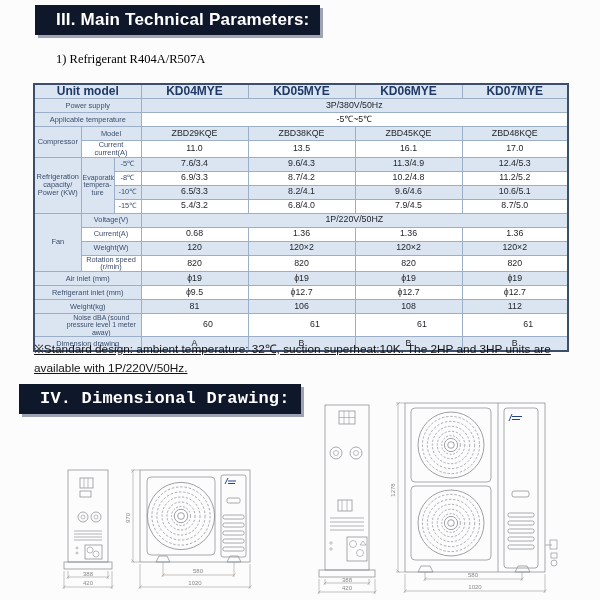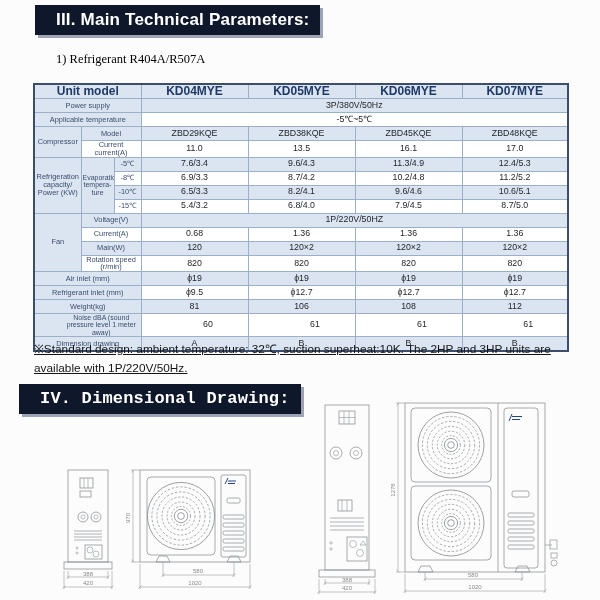--- a/index.html
+++ b/index.html
@@ -112,21 +112,21 @@
     <td colspan="4" class="val">1P/220V/50HZ</td>
   </tr>
   <tr class="white">
     <td colspan="2" class="lab">Current(A)</td>
     <td class="val">0.68</td>
     <td class="val">1.36</td>
     <td class="val">1.36</td>
     <td class="val">1.36</td>
   </tr>
   <tr class="blue">
-    <td colspan="2" class="lab">Main(W)</td>
+    <td colspan="2" class="lab">Weight(W)</td>
     <td class="val">120</td>
     <td class="val">120×2</td>
     <td class="val">120×2</td>
     <td class="val">120×2</td>
   </tr>
   <tr class="white">
     <td colspan="2" class="lab">Rotation speed (r/min)</td>
     <td class="val">820</td>
     <td class="val">820</td>
     <td class="val">820</td>

